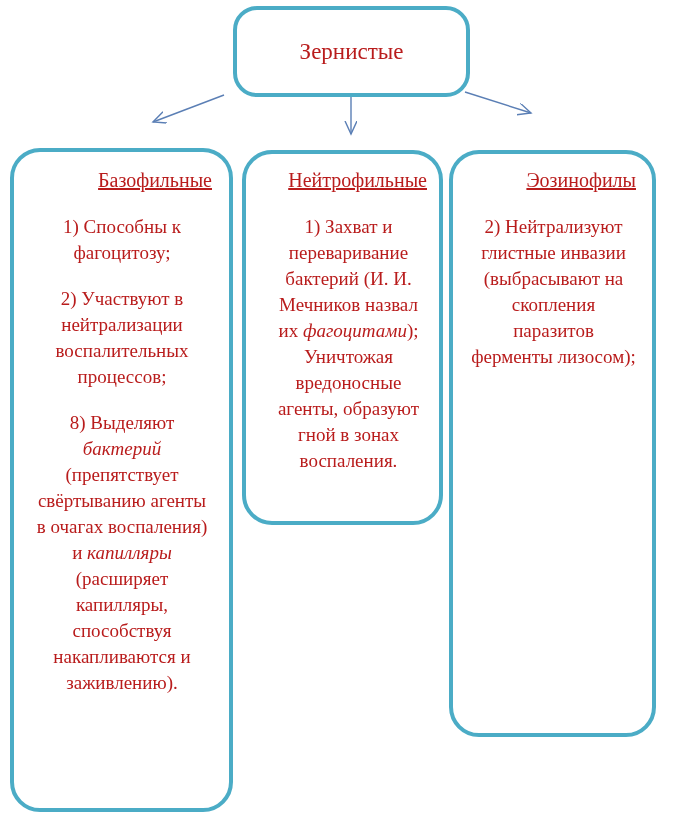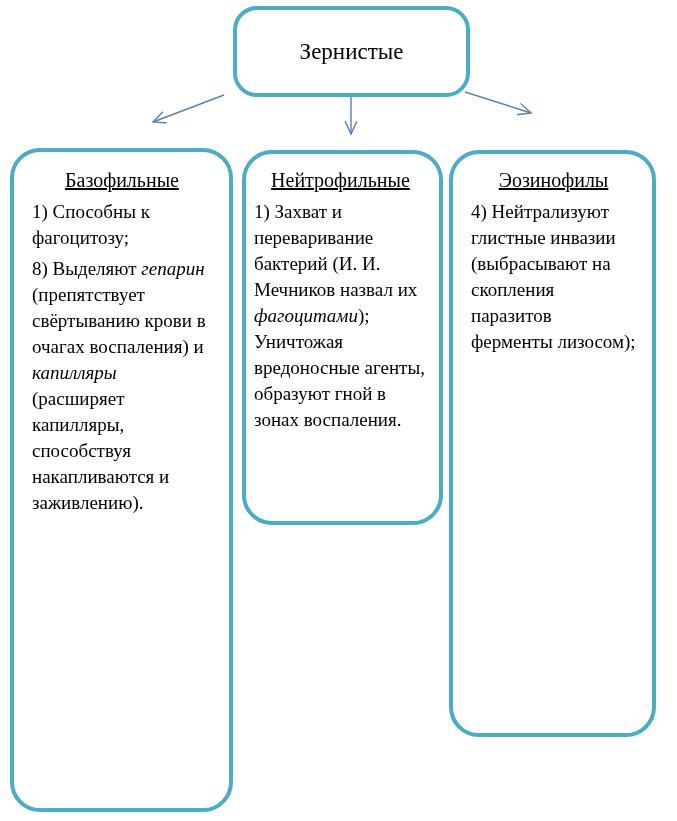--- a/index.html
+++ b/index.html
@@ -7,21 +7,21 @@
     margin: 0;
     padding: 0;
     background: #ffffff;
   }
   .canvas {
     position: relative;
     width: 677px;
     height: 821px;
     background: #ffffff;
     font-family: "Liberation Serif", "DejaVu Serif", serif;
-    color: #000000;
+    color: #b91c1c;
     overflow: hidden;
   }
   .node {
     position: absolute;
     box-sizing: border-box;
     border: 4px solid #4BACC6;
     border-radius: 30px;
     background: #ffffff;
   }
   .top-box {
@@ -34,44 +34,44 @@
     flex-direction: column;
     justify-content: center;
     text-align: center;
     font-size: 23px;
     line-height: 37px;
   }
   .col-box h2.box-title {
     margin: 10px 0 0 0;
     font-size: 20px;
     font-weight: normal;
-    text-align: center;
+    text-align: right;
     text-decoration: underline;
     line-height: 28px;
   }
   .col-box .para {
-    margin: 5px 0 0 0;
+    margin: 20px 0 0 0;
     font-size: 19px;
     line-height: 26px;
-    text-align: left;
+    text-align: center;
   }
   .col-box .para i { }
   .box-basophils {
     left: 10px;
     top: 148px;
     width: 223px;
     height: 664px;
     padding: 4px 17px 0 18px;
   }
   .box-neutrophils {
     left: 242px;
     top: 150px;
     width: 201px;
     height: 375px;
-    padding: 2px 12px 0 8px;
+    padding: 2px 12px 0 24px;
   }
   .box-eosinophils {
     left: 449px;
     top: 150px;
     width: 207px;
     height: 587px;
     padding: 2px 16px 0 18px;
   }
   .connectors {
     position: absolute;
@@ -98,26 +98,27 @@
     <line x1="465" y1="92" x2="531" y2="113" stroke="#5B7FB5" stroke-width="1.4" marker-end="url(#openArrow)"></line>
   </svg>
 
   <div class="node top-box">
     <div>Зернистые</div>
   </div>
 
   <section class="node col-box box-basophils">
     <h2 class="box-title">Базофильные</h2>
     <p class="para">1) Способны к фагоцитозу;</p>
-    <p class="para"><span>8) Выделяют </span><i>гепарин</i><span> (препятствует свёртыванию крови в очагах воспаления) и </span><i>капилляры</i><span> (расширяет капилляры, способствуя накапливаются и заживлению).</span></p>
+    <p class="para">2) Участвуют в нейтрализации воспалительных процессов;</p>
+    <p class="para"><span>8) Выделяют </span><i>бактерий</i><span> (препятствует свёртыванию агенты в очагах воспаления) и </span><i>капилляры</i><span> (расширяет капилляры, способствуя накапливаются и заживлению).</span></p>
   </section>
 
   <section class="node col-box box-neutrophils">
     <h2 class="box-title">Нейтрофильные</h2>
     <p class="para"><span>1) Захват и переваривание бактерий (И. И. Мечников назвал их </span><i>фагоцитами</i><span>); Уничтожая вредоносные агенты, образуют гной в зонах воспаления.</span></p>
   </section>
 
   <section class="node col-box box-eosinophils">
     <h2 class="box-title">Эозинофилы</h2>
-    <p class="para">4) Нейтрализуют глистные инвазии (выбрасывают на скопления паразитов ферменты лизосом);</p>
+    <p class="para">2) Нейтрализуют глистные инвазии (выбрасывают на скопления паразитов ферменты лизосом);</p>
   </section>
 
 </div>
 
 </body></html>

